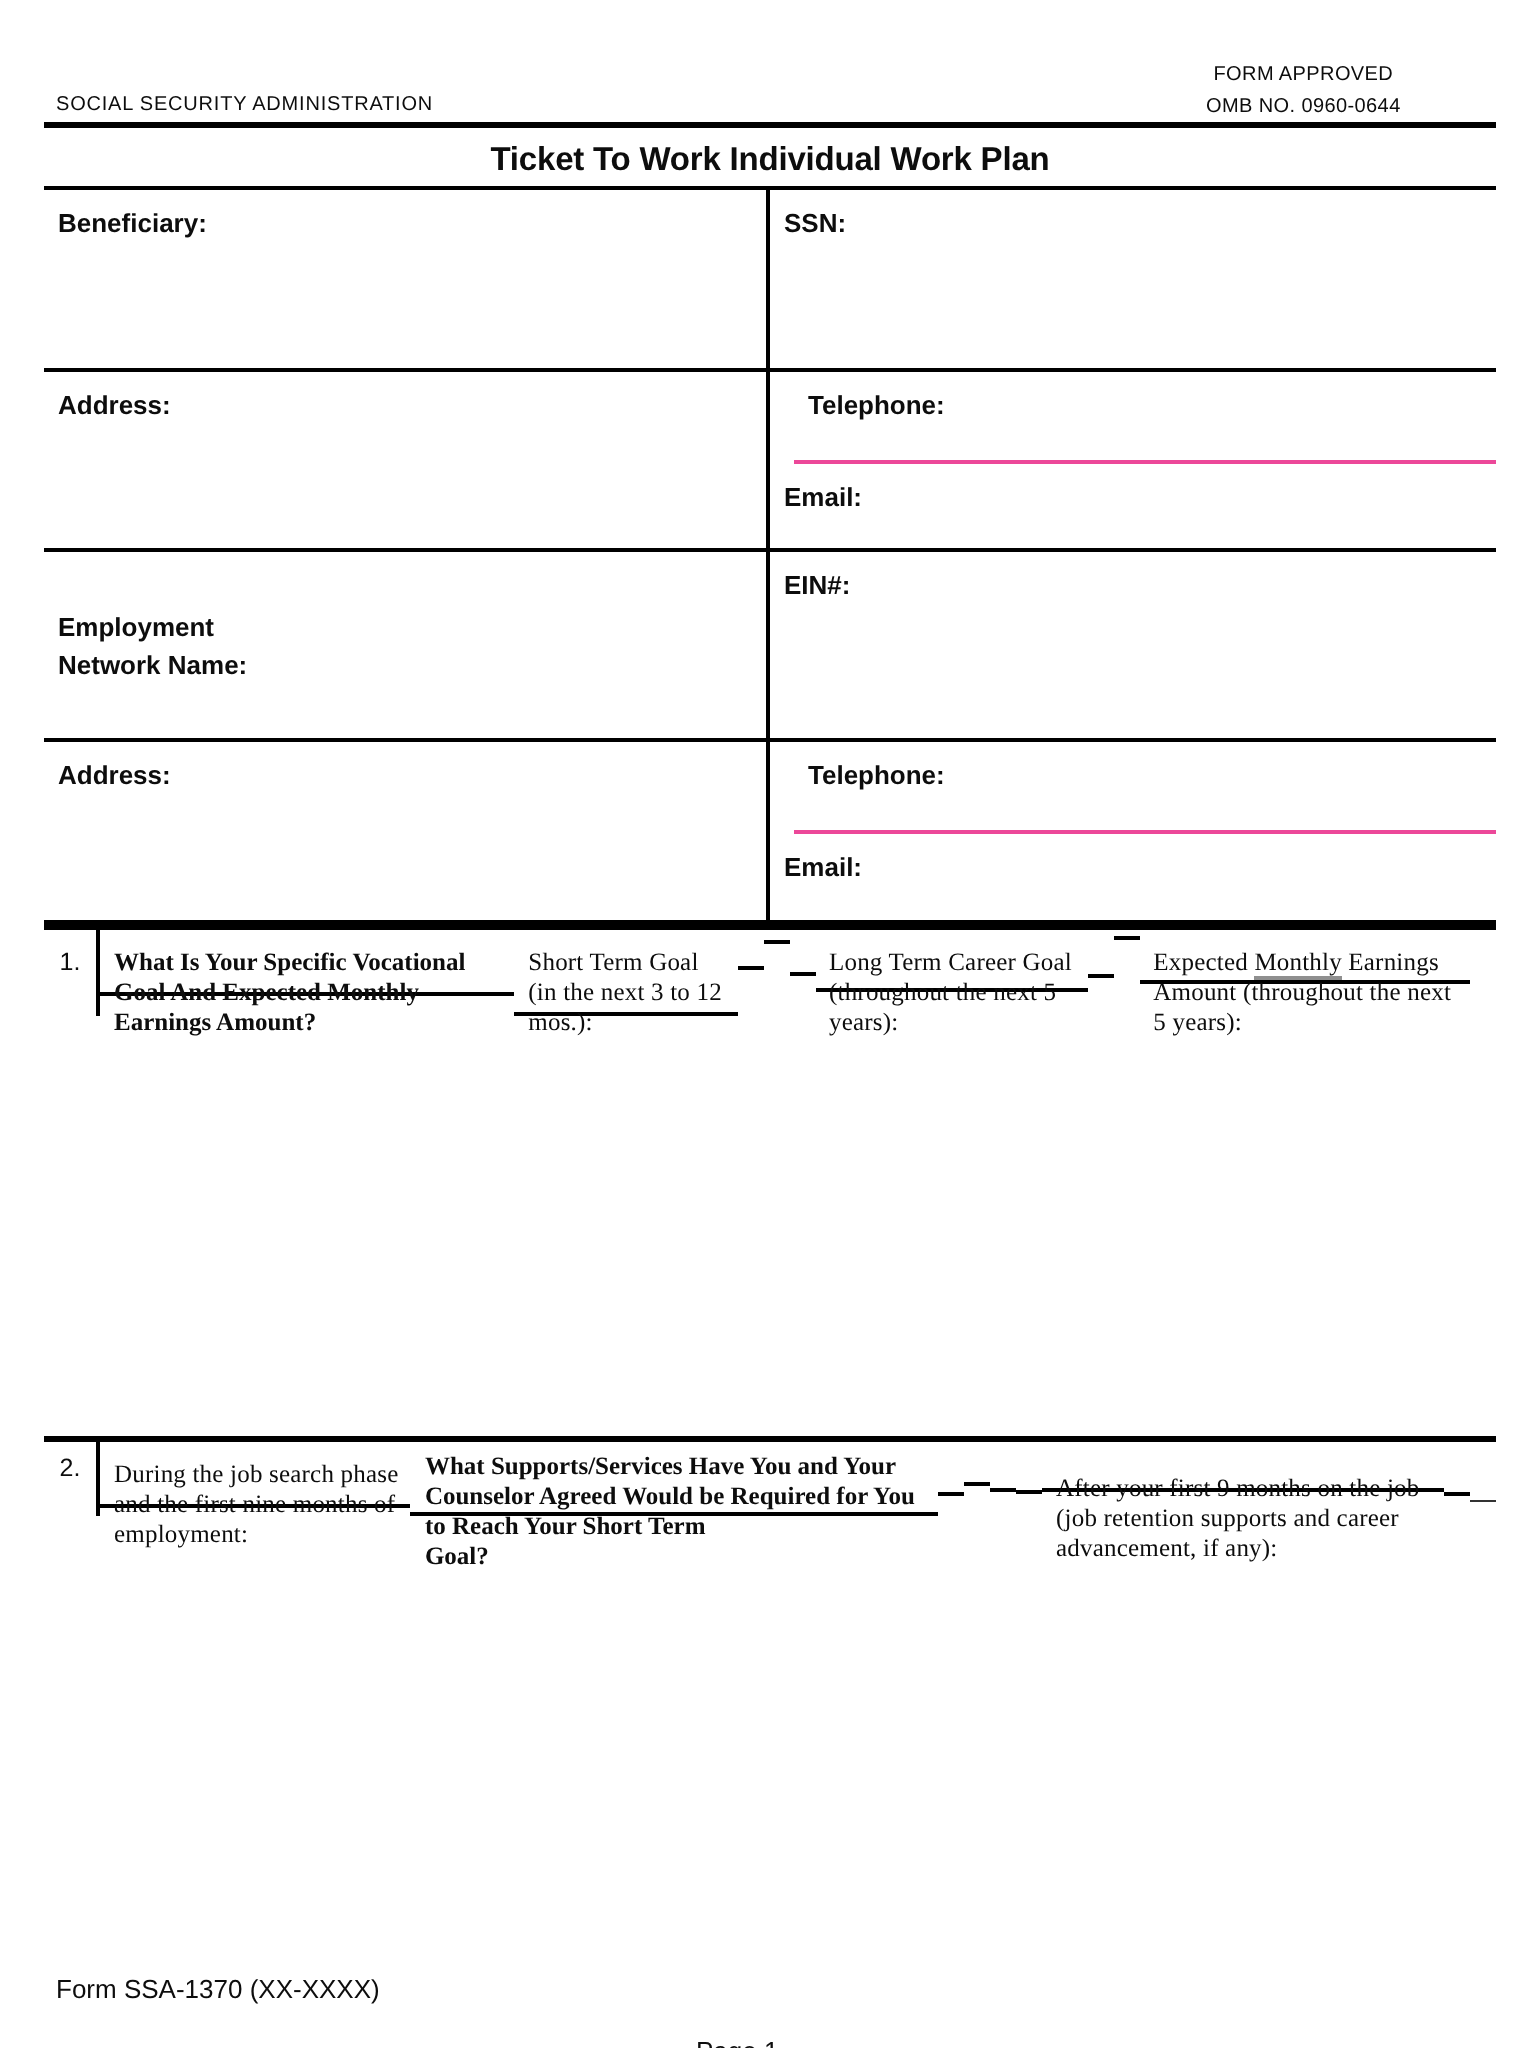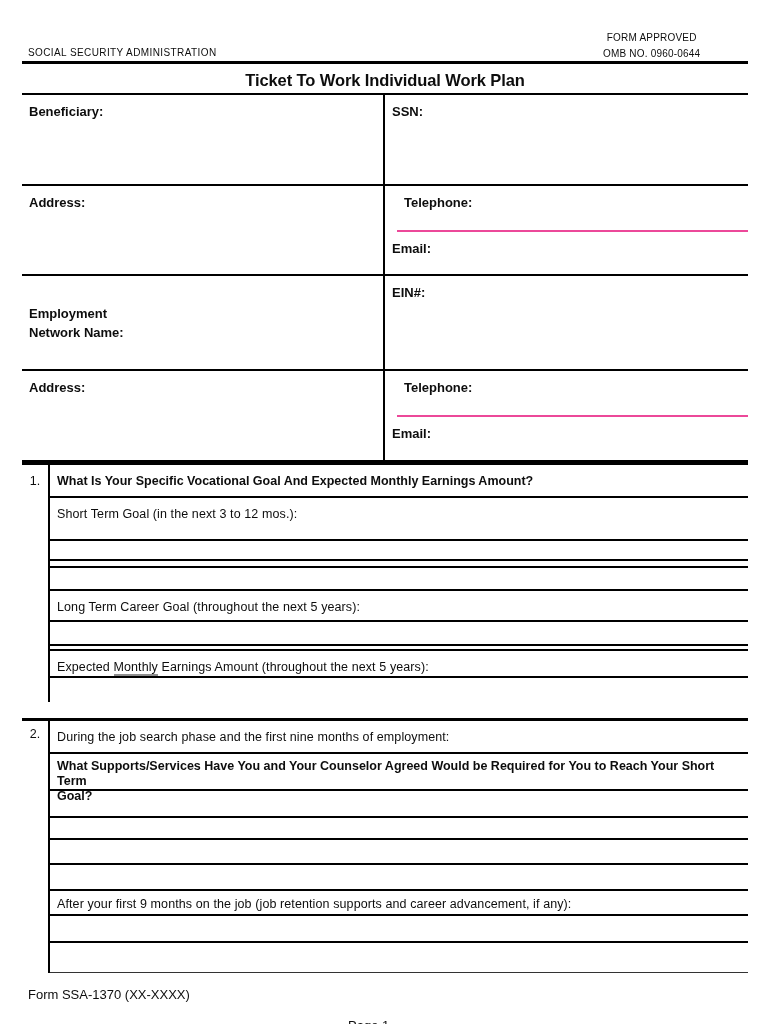--- a/index.html
+++ b/index.html
@@ -22,21 +22,21 @@
   .irow:last-child { border-bottom:none; }
   .icell-l { width:363px; border-right:2px solid #000; padding:9px 6px 0 7px; font-size:13px; }
   .icell-r { flex:1; display:flex; flex-direction:column; }
   .subcell { padding:9px 6px 0 7px; font-size:13px; }
   .subcell.bb { border-bottom:2px solid #ec4899;margin-left:12px; }
   .pre { white-space:pre-line; line-height:19px; }
   
   .bar { left:22px; width:726px; background:#000; }
   .section { left:22px; width:726px; display:flex; }
   .numcol { width:28px; border-right:2px solid #000; text-align:center; font-size:12.5px; padding-top:9px; }
-  .srows { flex:1; display:flex; flex-direction:column; }
+  .srows { flex:1; display:flex; flex-direction:row;font-family:Liberation Serif, serif; }
   .srow { border-bottom:2px solid #000; padding:0 6px 0 7px; font-size:12.5px; letter-spacing:.1px; }
   .srow.head { font-weight:bold; letter-spacing:0; }
   .srow.nb { border-bottom:none; }
   .srow.thin { border-bottom:1px solid #333; }
   .lbl { padding-top:9px; }
   .u { border-bottom:2px solid #8f8f8f; }
   .hline { display:block; line-height:15px; }
   
   .footer { left:28px; top:987px; font-size:13px; }
   .pagenum { left:348px; top:1018px; font-size:13px; }
@@ -125,21 +125,21 @@
     <div class="srows">
       <div class="srow lbl" style="height:33px">During the job search phase and the first nine months of employment:</div>
       <div class="srow head" style="height:37px;padding-top:5px">
         <span class="hline">What Supports/Services Have You and Your Counselor Agreed Would be Required for You to Reach Your Short Term</span>
         <span class="hline">Goal?</span>
       </div>
       <div class="srow" style="height:27px"></div>
       <div class="srow" style="height:22px"></div>
       <div class="srow" style="height:25px"></div>
       <div class="srow" style="height:26px"></div>
-      <div class="srow" style="height:25px;padding-top:6px">After your first 9 months on the job (job retention supports and career advancement, if any):</div>
+      <div class="srow" style="height:25px;padding-top:16px">After your first 9 months on the job (job retention supports and career advancement, if any):</div>
       <div class="srow" style="height:27px"></div>
       <div class="srow thin" style="height:30px"></div>
     </div>
   </div>
 
   <div class="abs footer"><span>Form </span><b>SSA-1370</b><span> (XX-XXXX)</span></div>
   <div class="abs pagenum">Page 1</div>
 
 </div>
 

